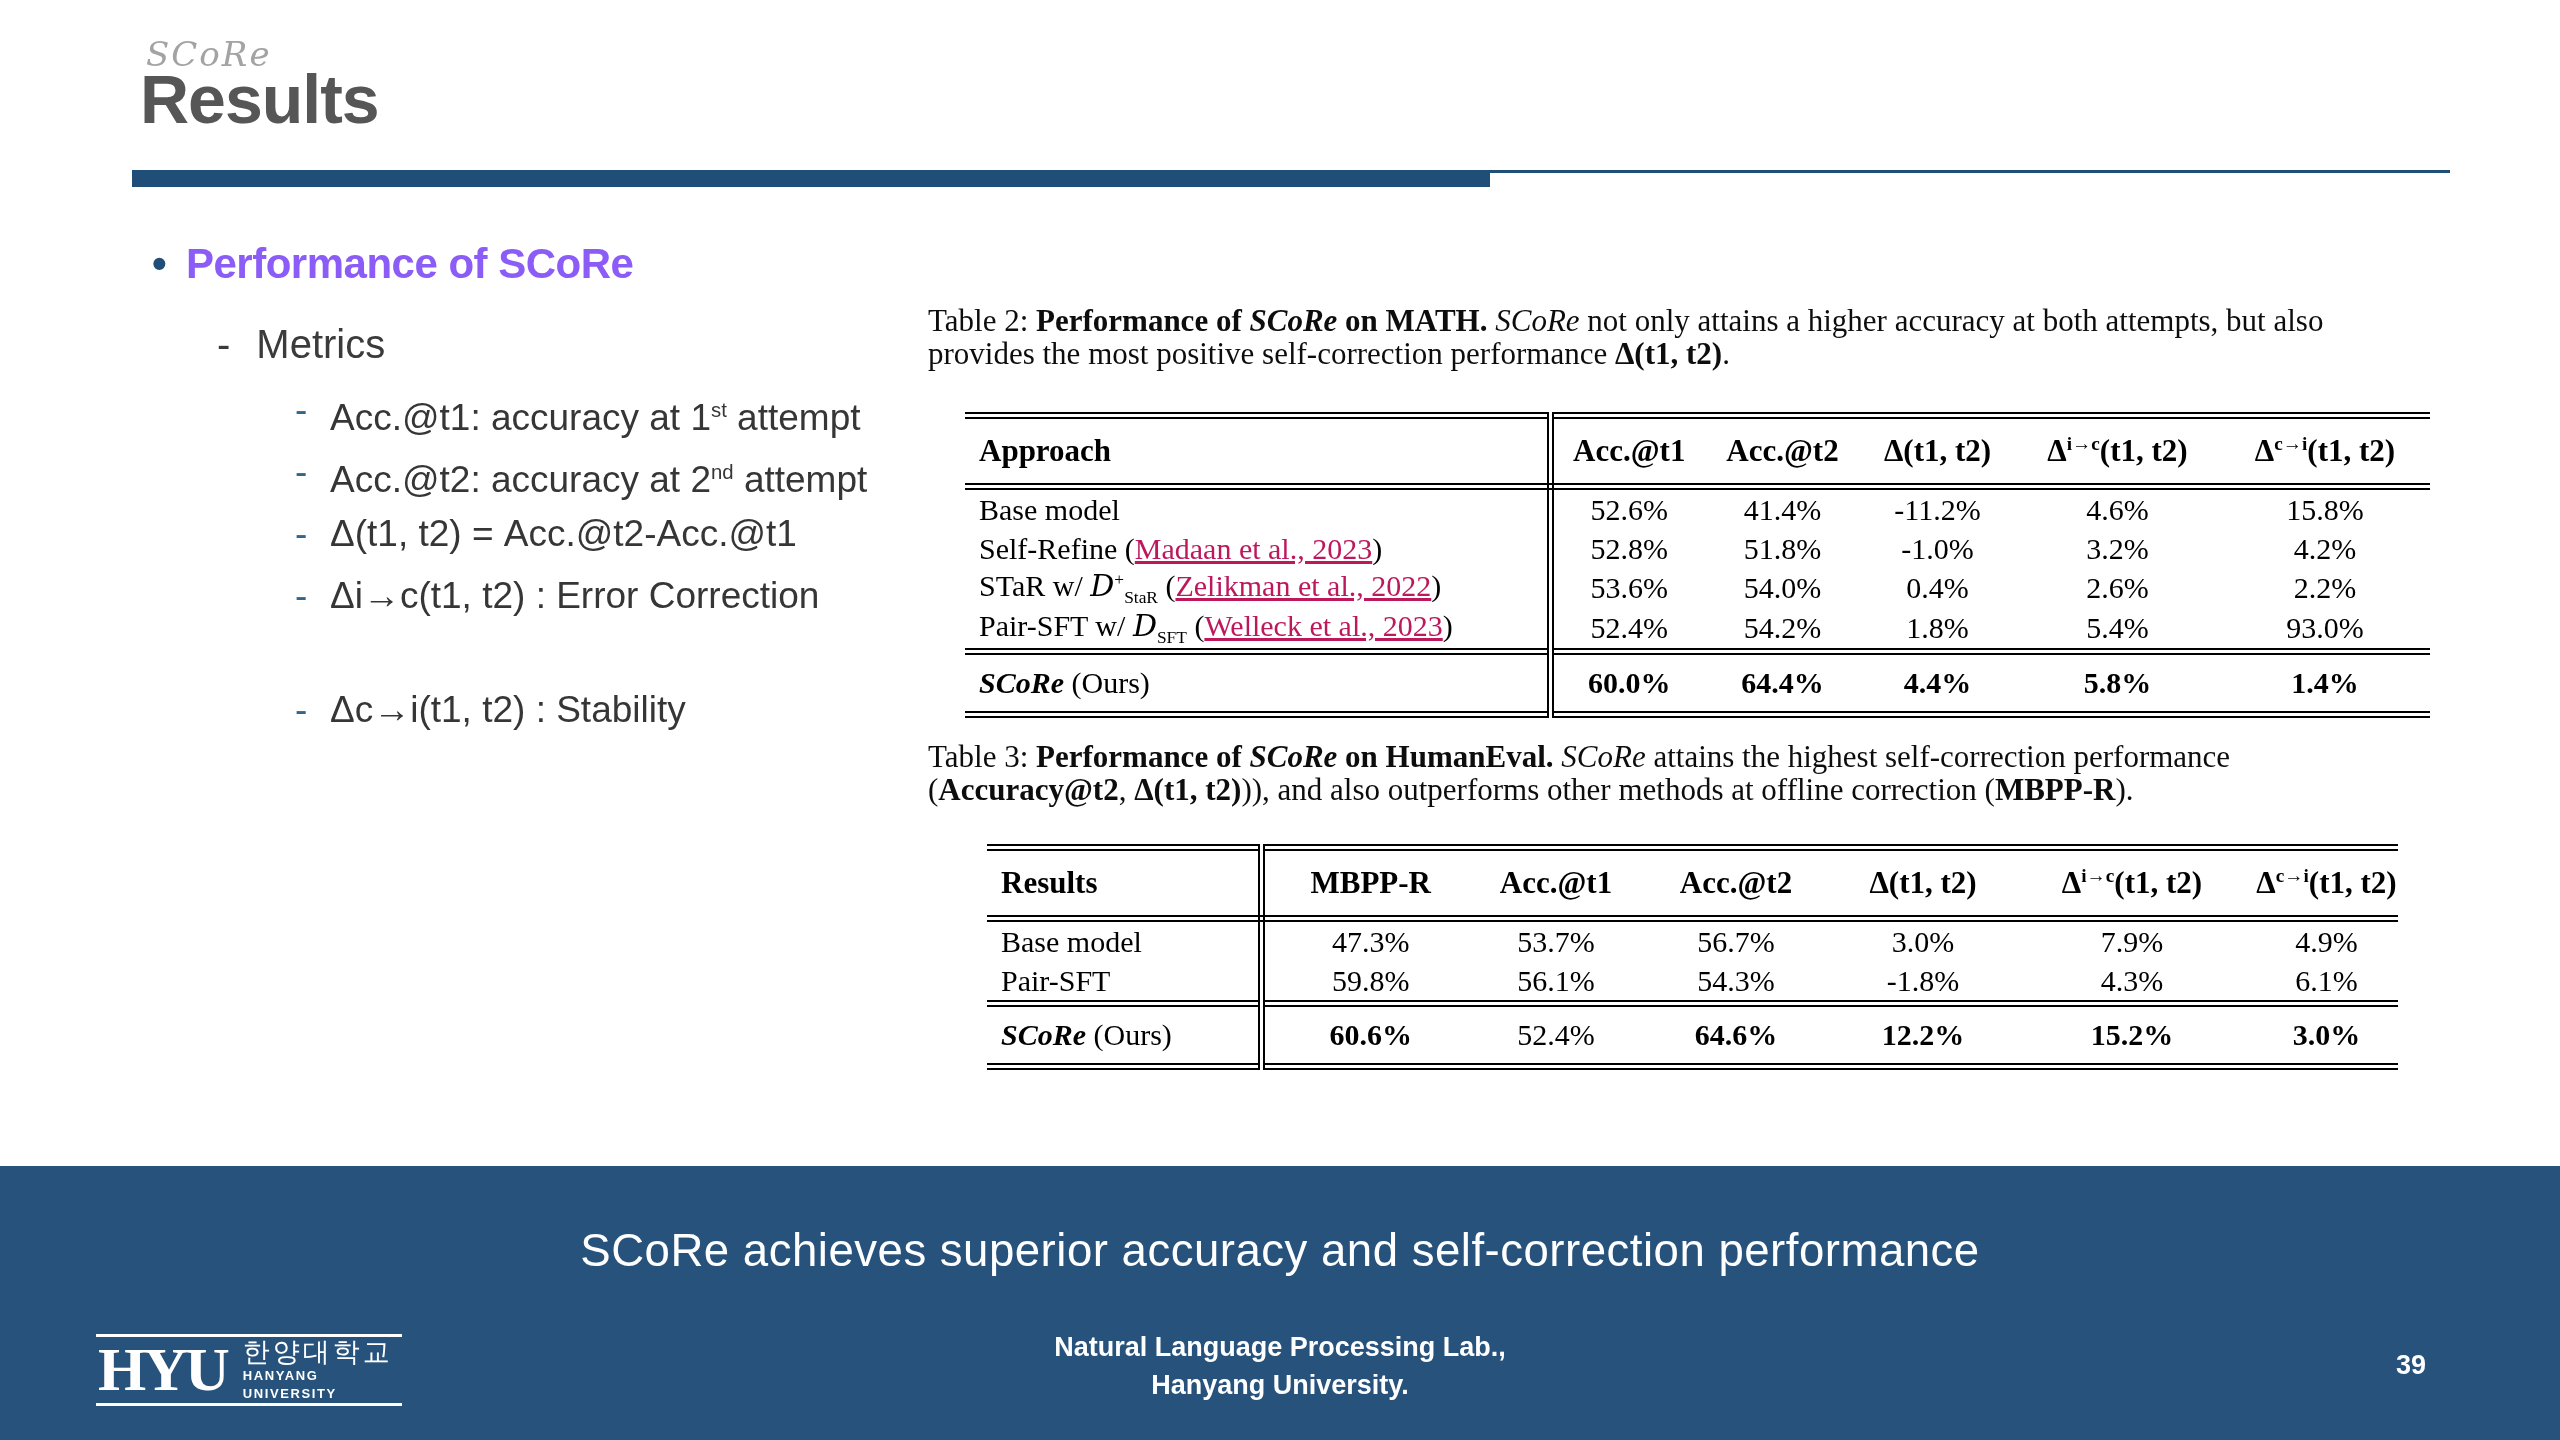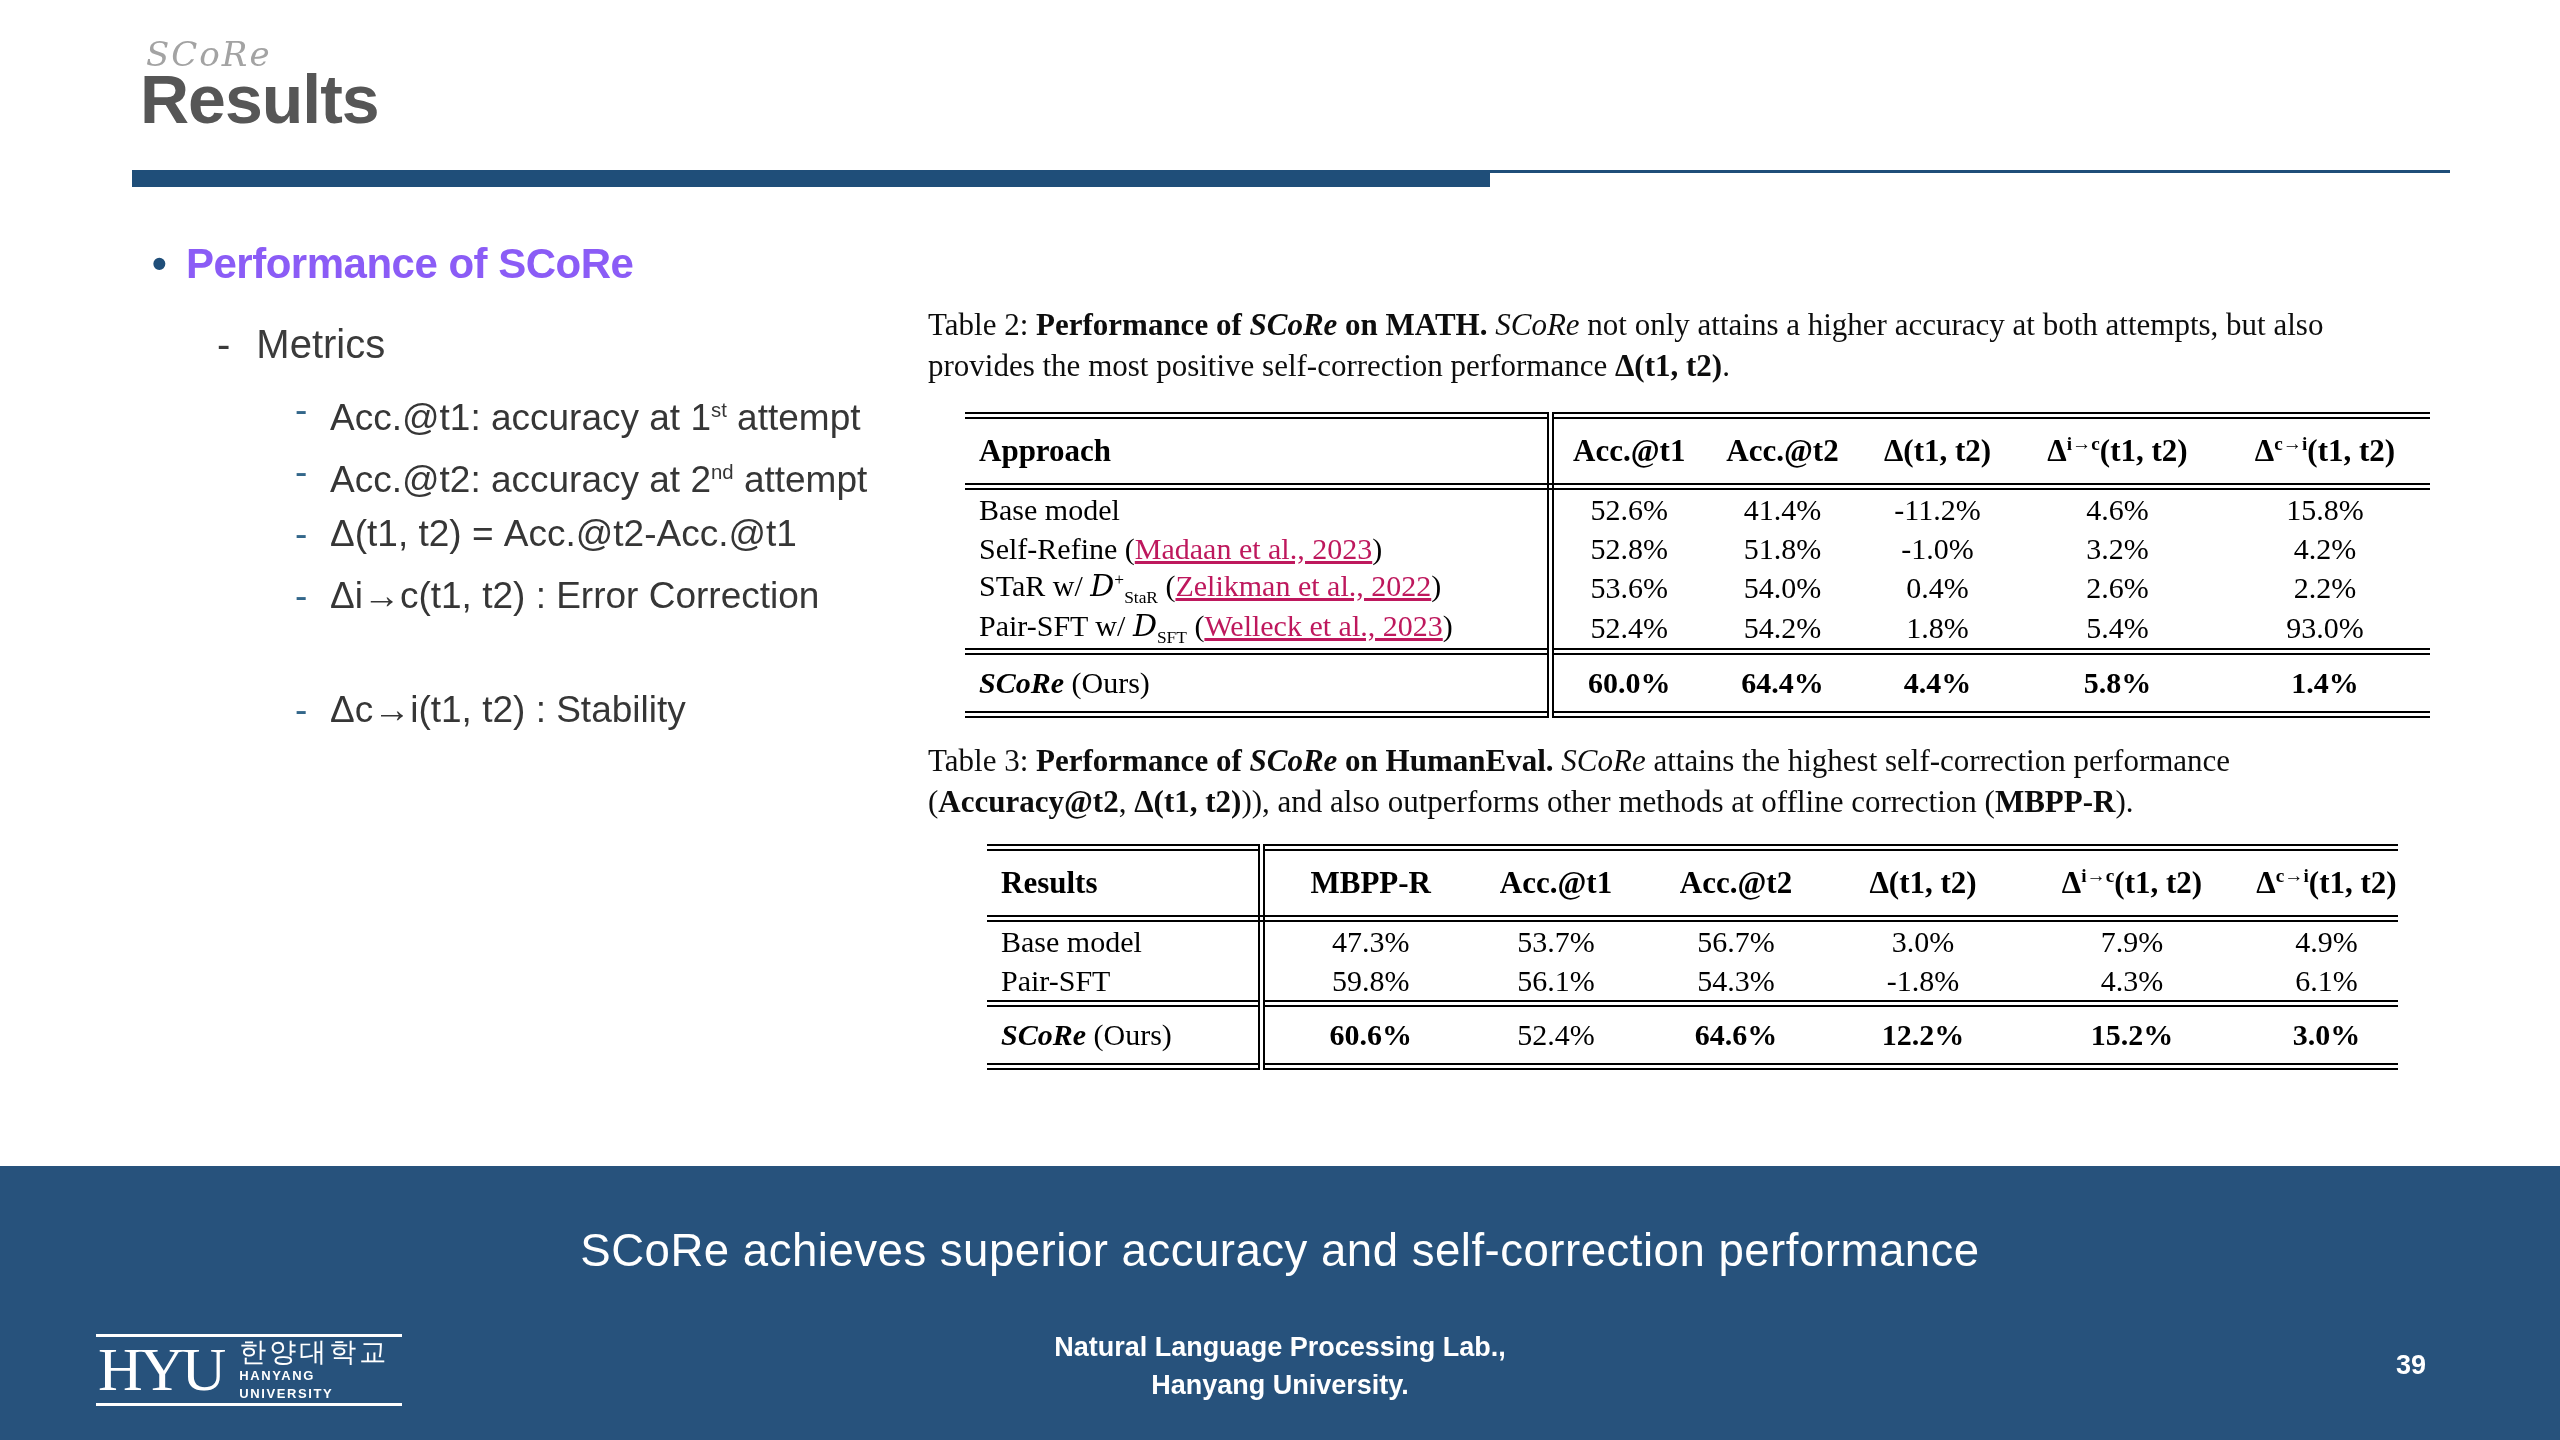--- a/index.html
+++ b/index.html
@@ -26,21 +26,21 @@
   .metrics-line{position:absolute;left:217px;top:322px;font-size:40px;color:#3b3b3b;}
   .metrics-line .dash{margin-right:26px;color:#3b3b3b;}
   .sub-item{position:absolute;font-size:37px;color:#363636;line-height:52px;white-space:nowrap;}
   .sub-item .dash{position:absolute;left:-35px;color:#33678a;}
   .sub-item sup{font-size:55%;vertical-align:super;}
   .sub-line2{margin-left:8px;}
 
   
   .table-caption{
     position:absolute;font-family:"Liberation Serif",serif;font-size:31px;color:#0d0d0d;
-    line-height:41px;width:1505px;
+    line-height:33px;width:1505px;
   }
   .table-caption .b{font-weight:bold;}
   .table-caption .i{font-style:italic;}
   .table-caption .bi{font-weight:bold;font-style:italic;}
   table.paper{
     position:absolute;border-collapse:collapse;table-layout:fixed;
     font-family:"Liberation Serif",serif;font-size:30px;color:#000;
     border-top:7px double #000;border-bottom:7px double #000;
   }
   table.paper th,table.paper td{padding:0;vertical-align:middle;}
@@ -71,21 +71,21 @@
     position:absolute;left:0;top:162px;width:2560px;text-align:center;
     color:#ffffff;font-size:27px;font-weight:600;line-height:38px;
   }
   .page-number{position:absolute;left:2396px;top:184px;color:#fff;font-size:27px;font-weight:bold;}
   .hyu-logo{
     position:absolute;left:96px;top:168px;width:306px;height:66px;
     border-top:3px solid #fff;border-bottom:3px solid #fff;
     display:flex;align-items:center;color:#fff;
   }
   .hyu-acronym{
-    font-family:"Liberation Serif",serif;font-size:62px;font-weight:normal;
+    font-family:"Liberation Serif",serif;font-size:62px;font-weight:bold;
     line-height:0.9;letter-spacing:-3px;margin:0 16px 0 2px;
   }
   .hyu-right{display:flex;flex-direction:column;justify-content:center;}
   .hyu-korean{font-size:27px;letter-spacing:3px;line-height:30px;}
   .hyu-english{font-size:13px;font-weight:bold;letter-spacing:1.6px;line-height:18px;}
 </style>
 </head>
 <body>
 
 <div id="slide">

